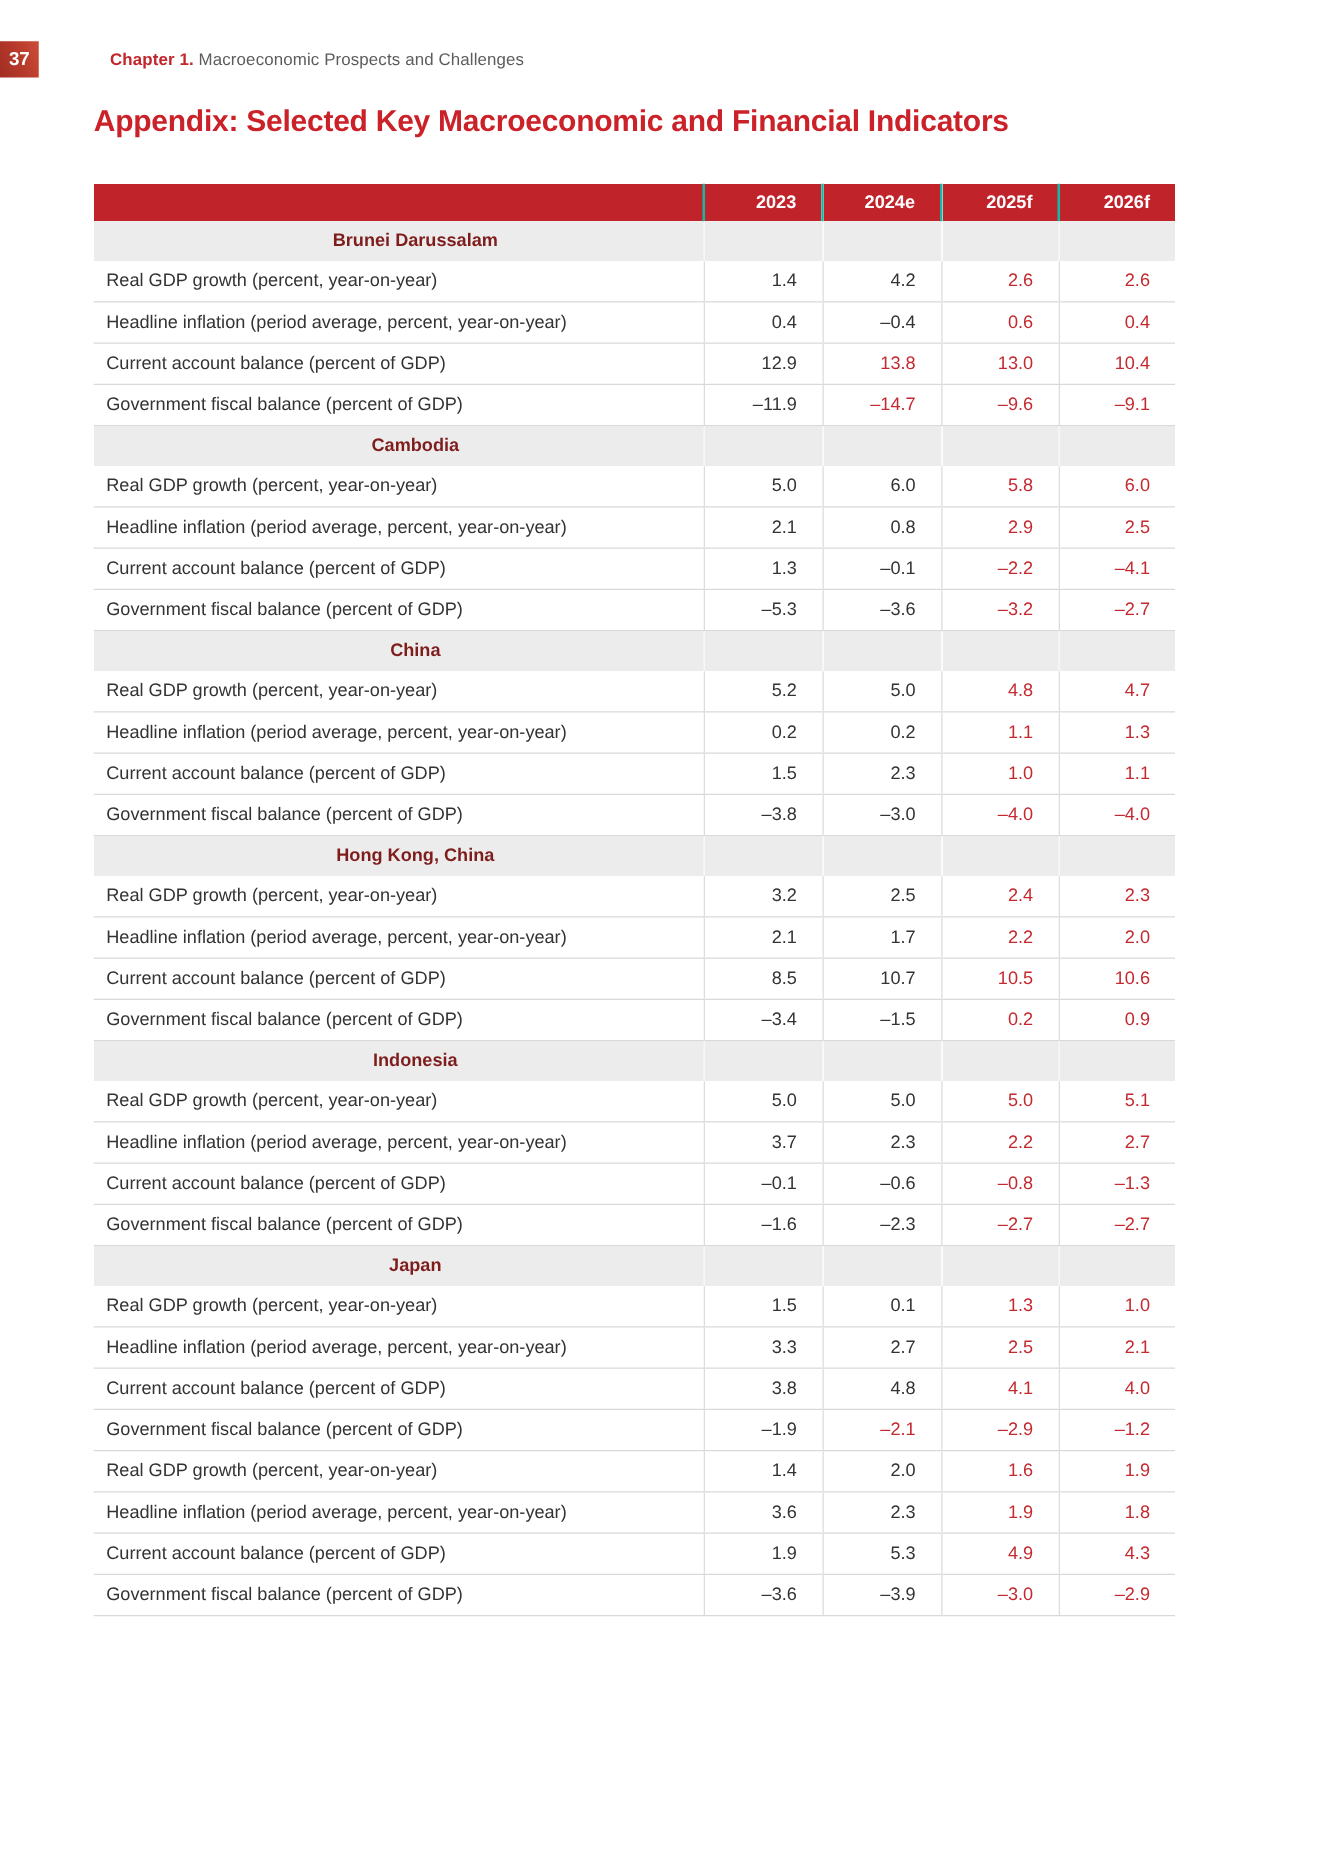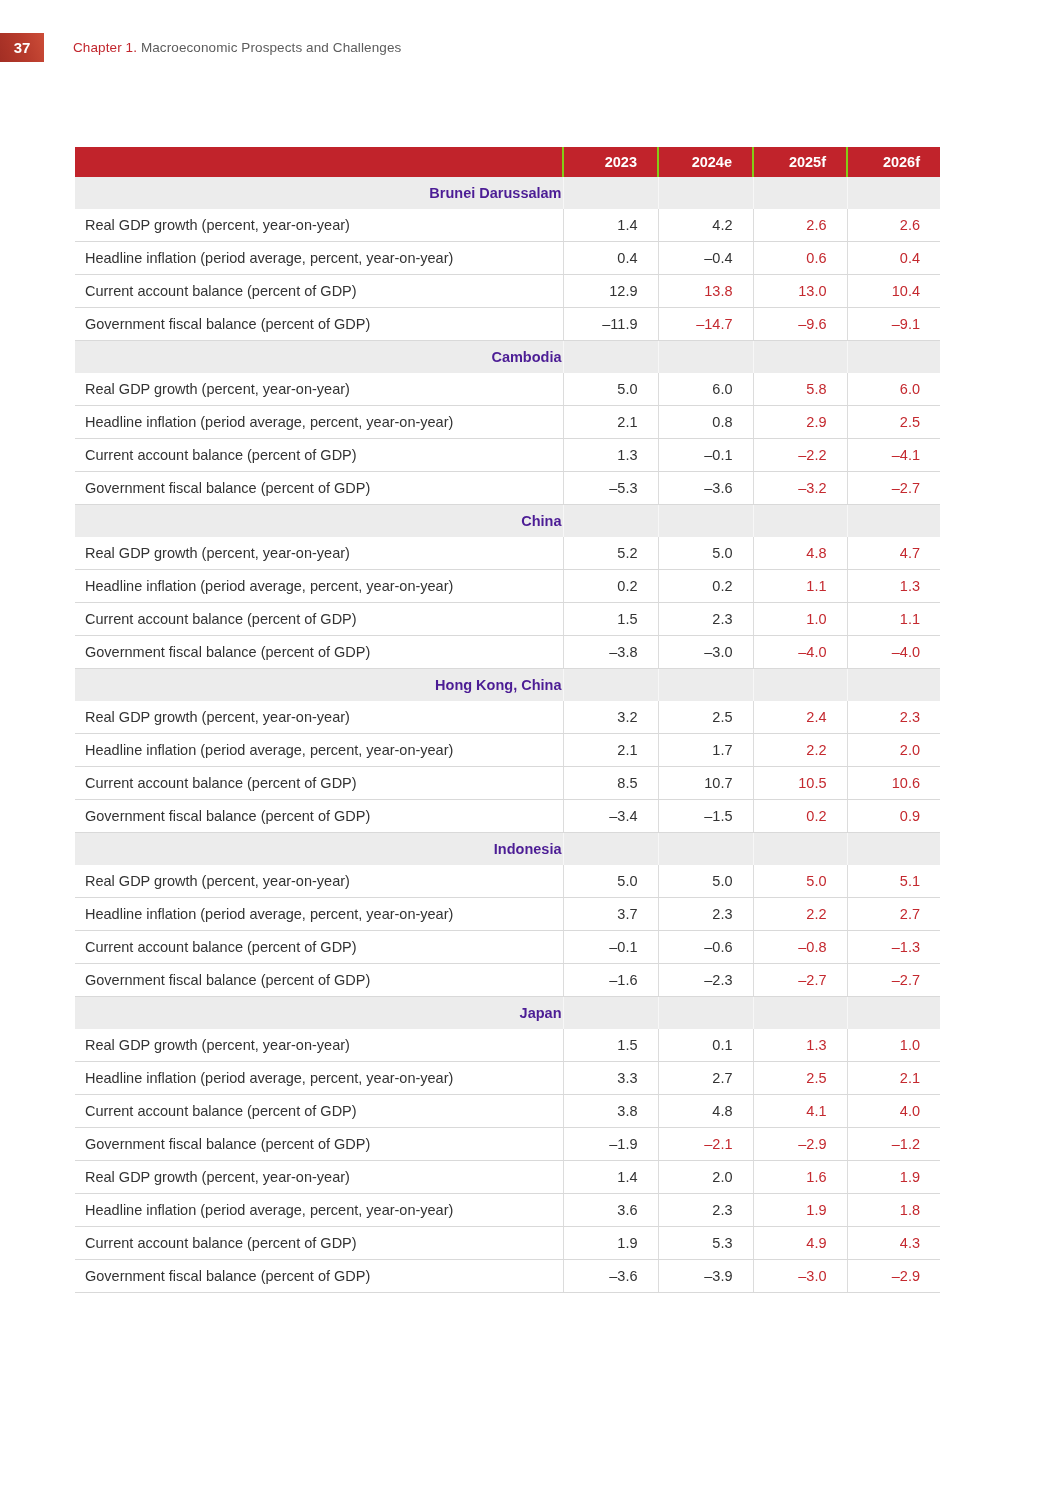--- a/index.html
+++ b/index.html
@@ -18,38 +18,39 @@
   
   .page-header {
     position: absolute;
     top: 33px;
     left: 0;
     height: 29px;
     display: flex;
     align-items: center;
   }
   .page-badge {
-    width: 44px;
+    width: 31px;
     height: 29px;
     background: linear-gradient(70deg, #a22e24 0%, #b83b2c 55%, #cc4d38 100%);
     color: #ffffff;
     font-size: 15px;
     font-weight: bold;
     display: flex;
     align-items: center;
     justify-content: center;
   }
   .chapter-line {
     margin-left: 29px;
     font-size: 13.5px;
     letter-spacing: 0.1px;
   }
   .chapter-label {
     color: #c2262d;
-    font-weight: normal;
+    font-weight: bold;
+    margin-left: 28px;
   }
   .chapter-title {
     color: #5c5c5c;
     margin-left: 0;
   }
   
   .page-title {
     position: absolute;
     top: 84px;
     left: 75px;
@@ -78,28 +79,28 @@
     white-space: nowrap;
   }
   thead th {
     background: #c1232b;
     color: #ffffff;
     font-weight: bold;
     text-align: right;
     padding: 0 20px 0 0;
   }
   thead th.corner { padding: 0; }
-  thead th + th { border-left: 2px solid #84cc16; padding-left: 32px; }
+  thead th + th { border-left: 2px solid #14b8a6; padding-left: 32px; }
   tr.section-row td {
     background: #ececec;
   }
   tr.section-row td.section-label {
-    color: #4c1d95;
-    font-weight: bold;
-    text-align: right;
+    color: #7f1d1d;
+    font-weight: bold;
+    text-align: center;
     padding-left: 28px;
   }
   tr.section-row td + td { border-left: 1px solid #f7f7f7; }
   tr.data-row td {
     border-bottom: 1px solid #d9d9d9;
     color: #333333;
   }
   tr.data-row td.label {
     text-align: left;
     padding-left: 10px;
@@ -119,20 +120,21 @@
   <div class="page-header">
     <div class="page-badge">
       <span>37</span>
     </div>
     <div class="chapter-line">
       <span class="chapter-label">Chapter 1.</span>
       <span class="chapter-title">Macroeconomic Prospects and Challenges</span>
     </div>
   </div>
 
+  <div class="page-title">Appendix: Selected Key Macroeconomic and Financial Indicators</div>
 
   <div class="table-wrap">
     <table class="indicators">
       <colgroup>
         <col style="width:488px">
         <col style="width:95px">
         <col style="width:95px">
         <col style="width:94px">
         <col style="width:93px">
       </colgroup>

